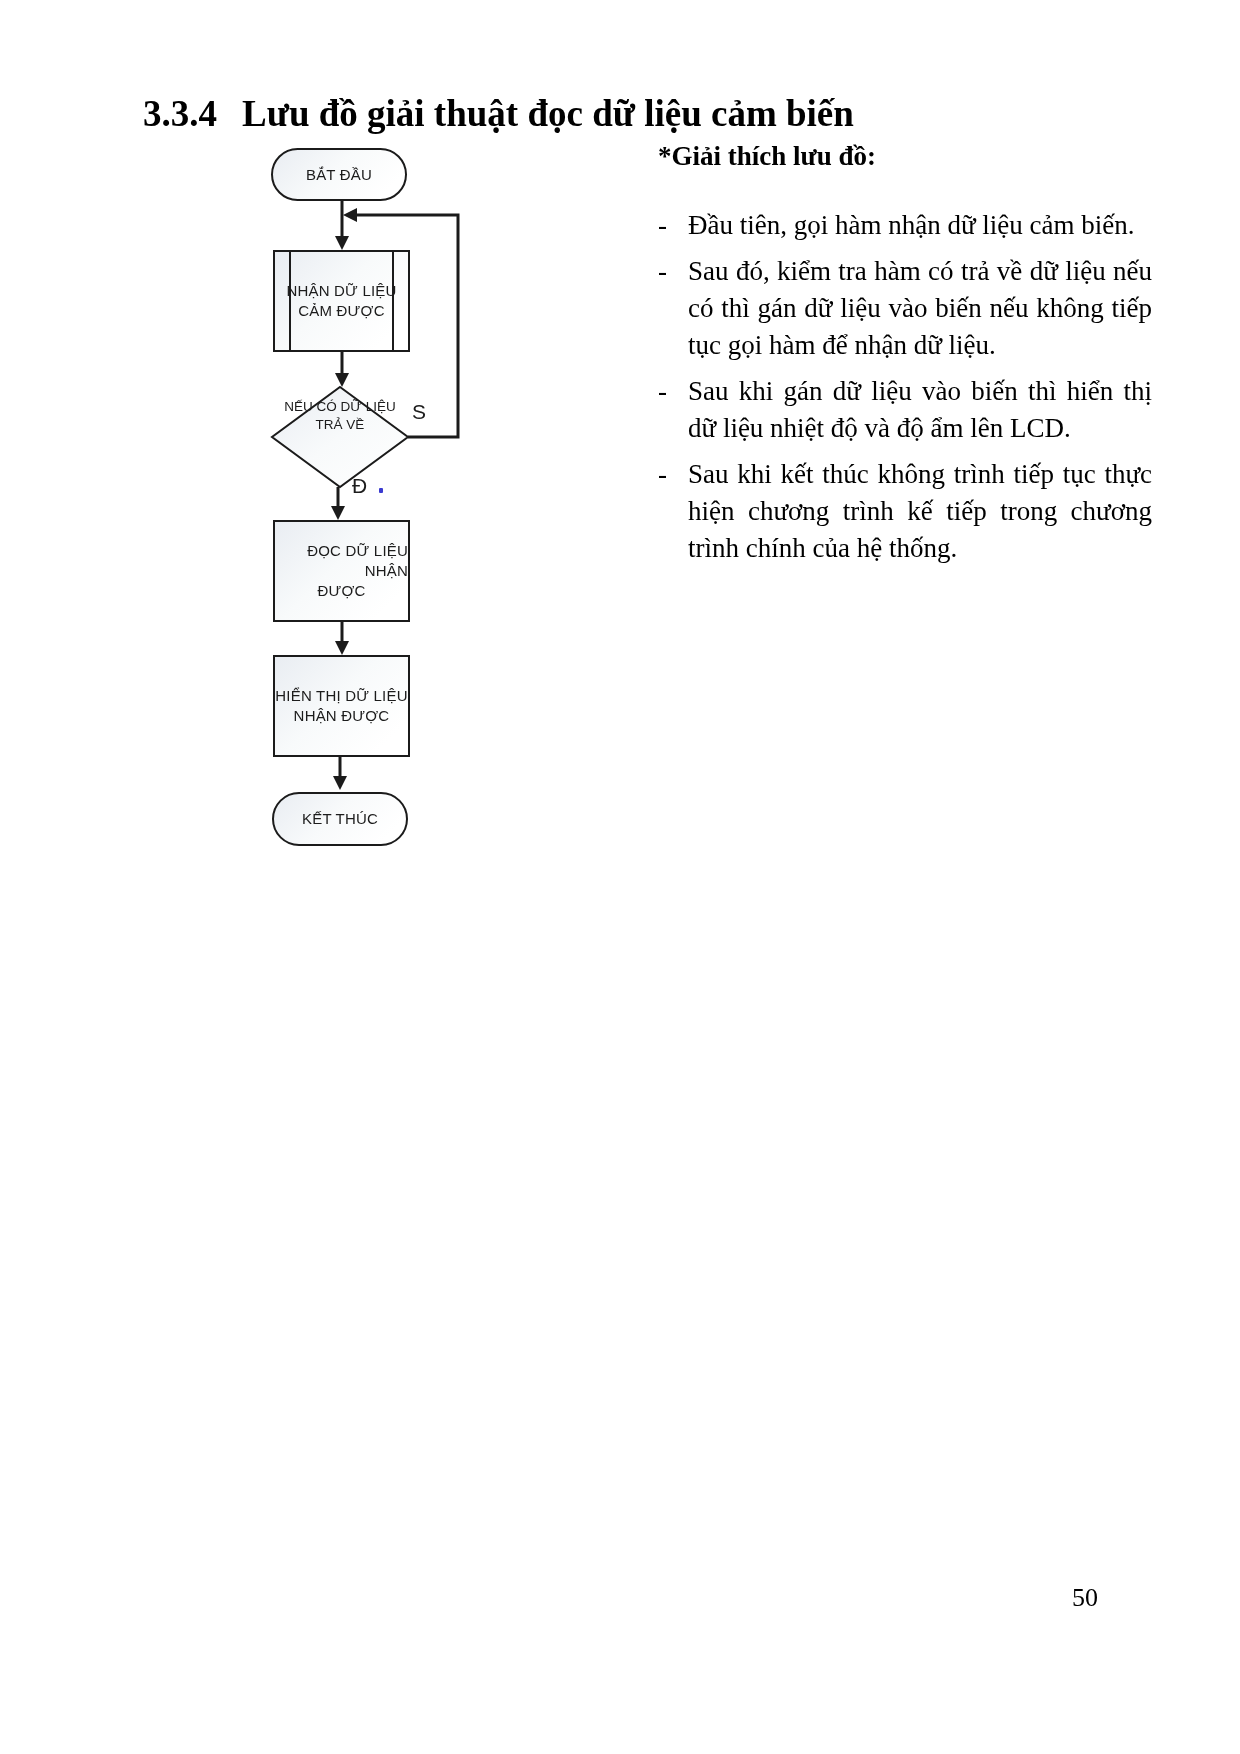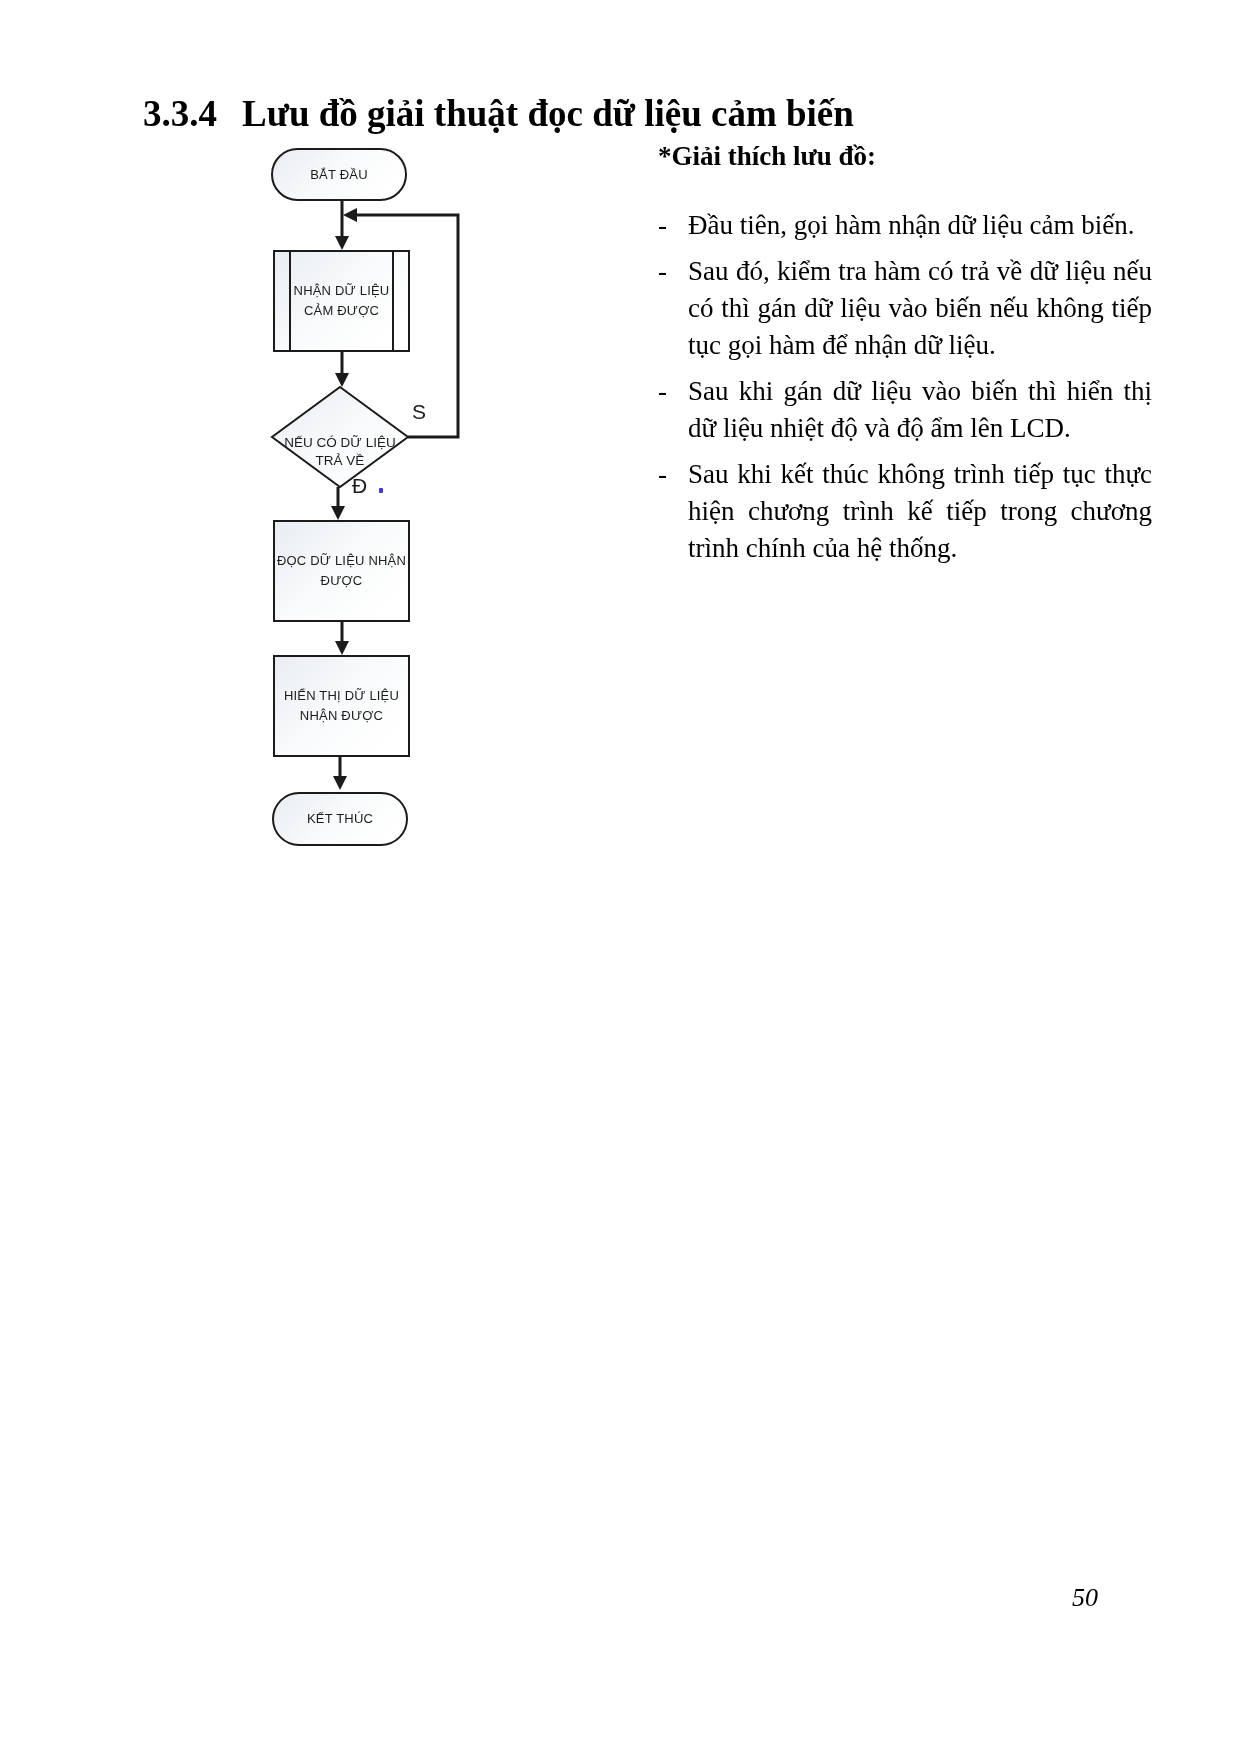--- a/index.html
+++ b/index.html
@@ -30,25 +30,25 @@
 
   .fc-shape {
     position: absolute;
     border: 2px solid #1b1b1b;
     background: linear-gradient(135deg, #e9edf2 0%, #f8fafb 45%, #ffffff 85%);
     display: flex;
     flex-direction: column;
     align-items: center;
     justify-content: center;
     font-family: "Liberation Sans", sans-serif;
-    font-size: 13px;
+    font-size: 15px;
     line-height: 20px;
     letter-spacing: 0.2px;
     color: #1c1c1c;
-    text-align: center;
+    text-align: right;
   }
   .oval { border-radius: 27px; }
 
   .oval-start { left: 271px; top: 148px; width: 136px; height: 53px; }
   .box-receive { left: 273px; top: 250px; width: 137px; height: 102px; }
   .box-read    { left: 273px; top: 520px; width: 137px; height: 102px; }
   .box-display { left: 273px; top: 655px; width: 137px; height: 102px; }
   .oval-end  { left: 272px; top: 792px; width: 136px; height: 54px; }
 
   
@@ -57,21 +57,21 @@
     position: absolute;
     top: 0; bottom: 0;
     width: 2px;
     background: #1b1b1b;
   }
   .predefined::before { left: 14px; }
   .predefined::after  { right: 14px; }
 
   .decision-label {
     position: absolute;
-    left: 272px; top: 402px;
+    left: 272px; top: 366px;
     width: 136px; height: 100px;
     display: flex; flex-direction: column;
     align-items: center; justify-content: center;
     font-family: "Liberation Sans", sans-serif;
     font-size: 13.5px;
     line-height: 18px;
     color: #1c1c1c;
     text-align: center;
   }
 
@@ -127,21 +127,20 @@
     font-style: italic;
     white-space: nowrap;
   }
 
   
   .page-number {
     position: absolute;
     left: 1072px;
     top: 1583px;
     font-size: 26px;
-    font-style: italic;
   }
 </style>
 </head>
 <body>
 
 <div class="page">
 
   <div class="heading">
     <span class="num">3.3.4</span><span>Lưu đồ giải thuật đọc dữ liệu cảm biến</span>
   </div>

